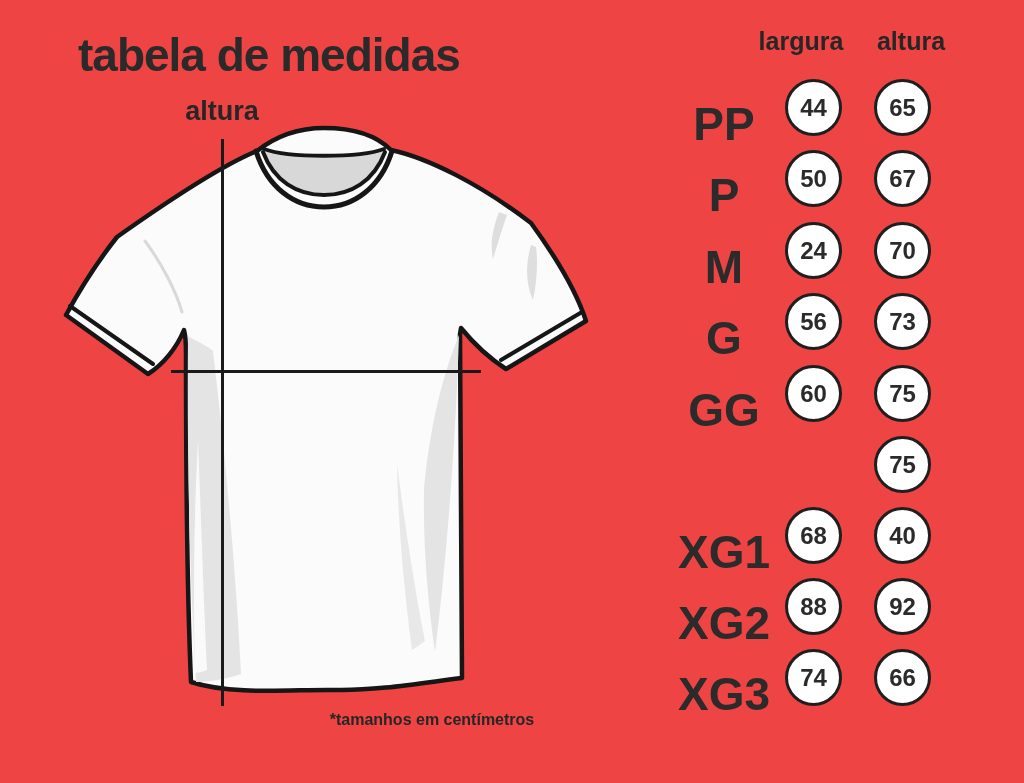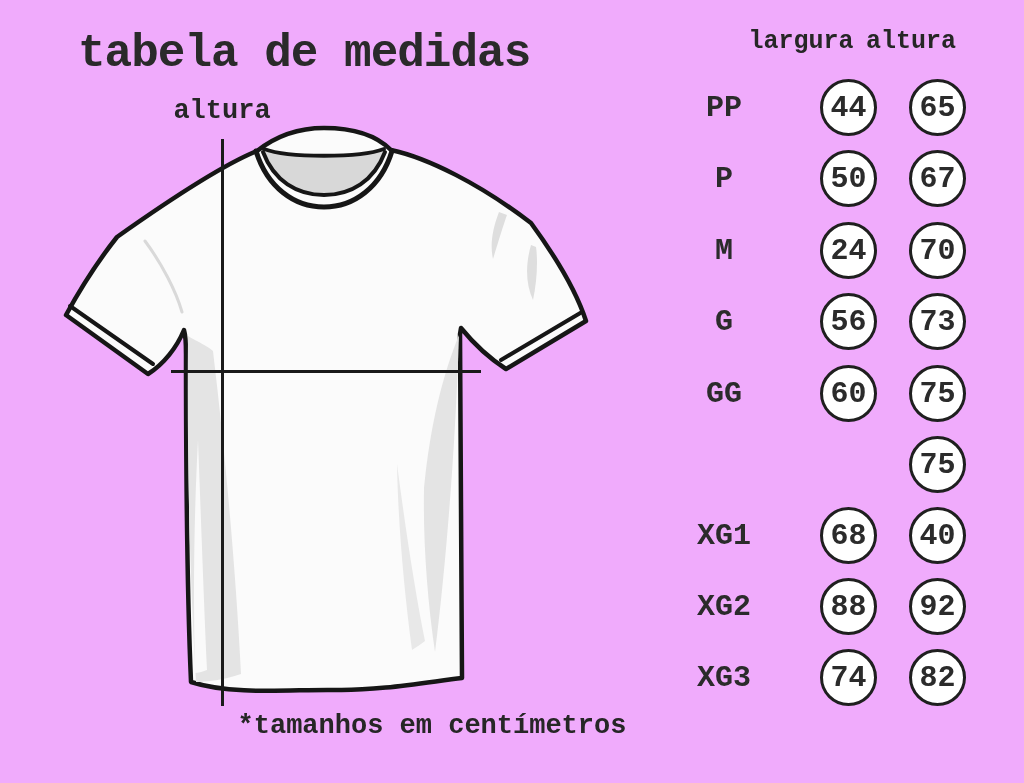--- a/index.html
+++ b/index.html
@@ -1,43 +1,43 @@
 <!DOCTYPE html>
 <html><head>
 <meta charset="utf-8">
 <style>
   html,body{margin:0;padding:0;background:#ffffff;}
   .canvas{
-    position:relative;width:1024px;height:783px;background:#f0abfc;overflow:hidden;
-    font-family:Liberation Mono, monospace;color:#2b2b2b;
+    position:relative;width:1024px;height:783px;background:#ef4444;overflow:hidden;
+    font-family:Liberation Sans, sans-serif;color:#2b2b2b;
   }
   .abs{position:absolute;}
   .page-title{
     left:78px;top:28px;font-size:46px;font-weight:700;letter-spacing:-1px;color:#2a2a2a;white-space:nowrap;
   }
   .shirt-label{font-size:27px;font-weight:600;color:#262626;white-space:nowrap;}
   .altura-label{left:122px;top:96px;width:200px;text-align:center;}
   .largura-label{left:233px;top:336px;}
-  .footnote{left:232px;top:711px;width:400px;text-align:center;font-size:27px;font-weight:600;color:#262626;white-space:nowrap;}
+  .footnote{left:232px;top:711px;width:400px;text-align:center;font-size:16px;font-weight:600;color:#262626;white-space:nowrap;}
   .tshirt-svg{left:0;top:0;}
   
   .col-header{top:27px;font-size:25px;font-weight:600;color:#262626;text-align:center;width:130px;}
   .col-header.largura{left:736px;}
   .col-header.altura{left:846px;}
   .trow{left:0;width:1024px;height:70px;}
   .size-cell{
-    position:absolute;left:656px;top:0;width:136px;height:70px;
+    position:absolute;left:656px;top:16px;width:136px;height:70px;
     display:flex;align-items:center;justify-content:center;
-    font-size:30px;font-weight:700;color:#2b2b2b;
+    font-size:46px;font-weight:700;color:#2b2b2b;
   }
   .value-circle{
     position:absolute;top:6px;width:57px;height:57px;box-sizing:border-box;
     border:3px solid #1f1f1f;border-radius:50%;
     display:flex;align-items:center;justify-content:center;
-    font-size:30px;font-weight:700;color:#2b2b2b;background:#fff;margin-left:35px;
+    font-size:24px;font-weight:700;color:#2b2b2b;background:#fff;
   }
   .value-circle.largura{left:785px;}
   .value-circle.altura{left:874px;}
 </style>
 </head>
 <body>
 
 <div class="canvas">
 
   <div class="abs page-title">tabela de medidas</div>
@@ -139,16 +139,16 @@
     <div class="value-circle altura">40</div>
   </div>
   <div class="abs trow" style="top:572px">
     <div class="size-cell">XG2</div>
     <div class="value-circle largura">88</div>
     <div class="value-circle altura">92</div>
   </div>
   <div class="abs trow" style="top:643px">
     <div class="size-cell">XG3</div>
     <div class="value-circle largura">74</div>
-    <div class="value-circle altura">82</div>
+    <div class="value-circle altura">66</div>
   </div>
 
 </div>
 
 </body></html>

